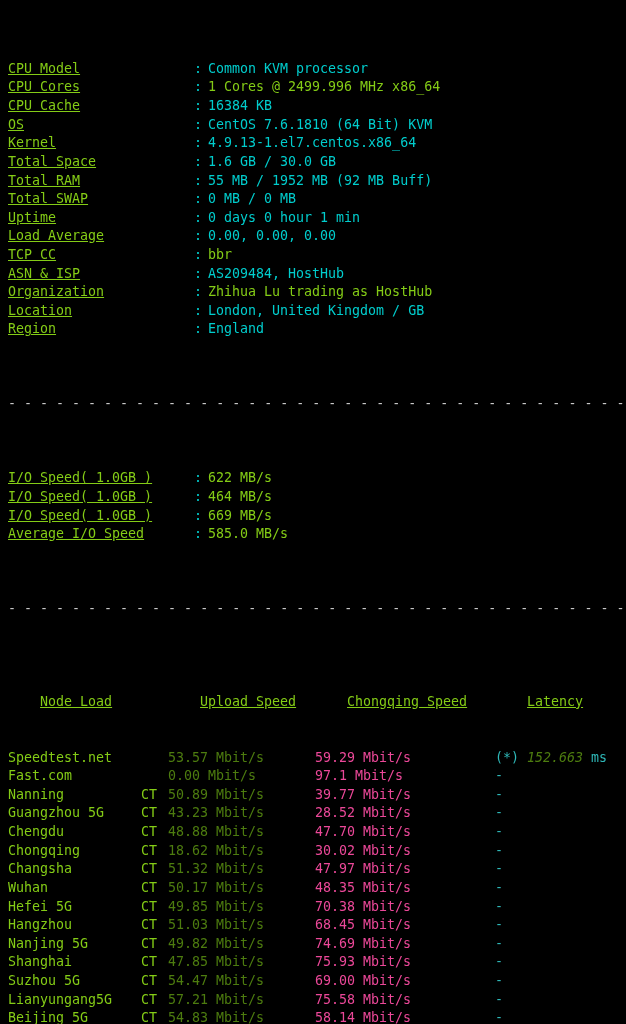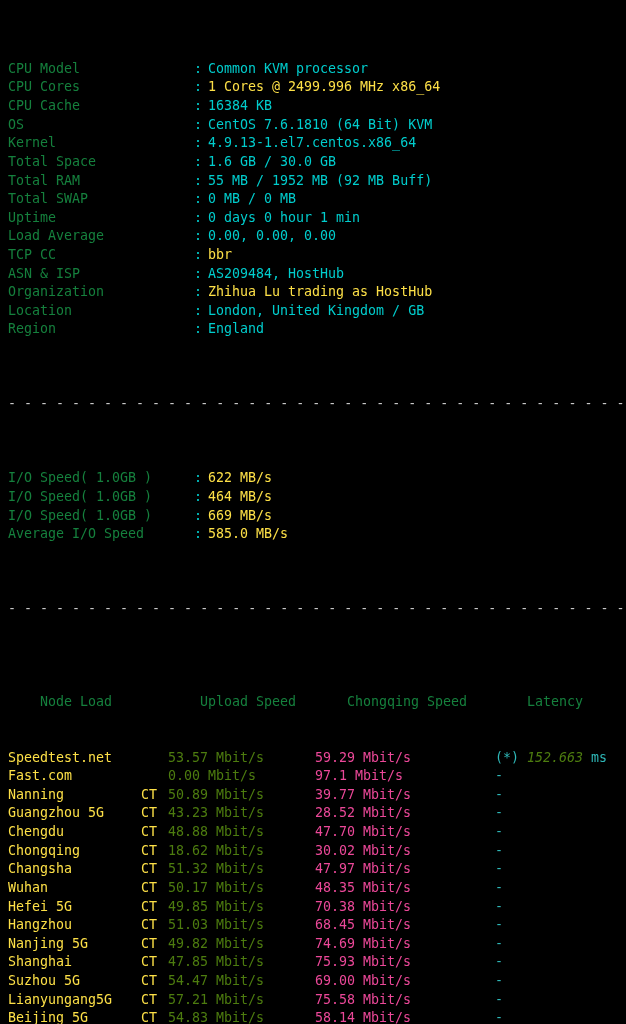--- a/index.html
+++ b/index.html
@@ -17,23 +17,23 @@
     color: #d0d0d0;
     -webkit-font-smoothing: antialiased;
   }
   .terminal {
     padding: 4px 0 0 8px;
     white-space: pre;
   }
   .line { white-space: pre; height: 18.62px; }
 
   
-  .c-white  { color: #15803d; }
+  .c-white  { color: #84cc16; text-decoration: underline; }
   .c-cyan   { color: #00cdcd; }
-  .c-yellow { color: #fde047; }
+  .c-yellow { color: #84cc16; }
   .c-green  { color: #4d7c0f; }
   .c-red    { color: #ec4899; }
   .c-lat    { color: #2eb8b8; }
   .c-latnum { color: #4d7c0f; font-style: italic; }
 
   .sep {
     color: #c8c8c8;
     letter-spacing: 0;
     height: 18.62px;
     overflow: hidden;

